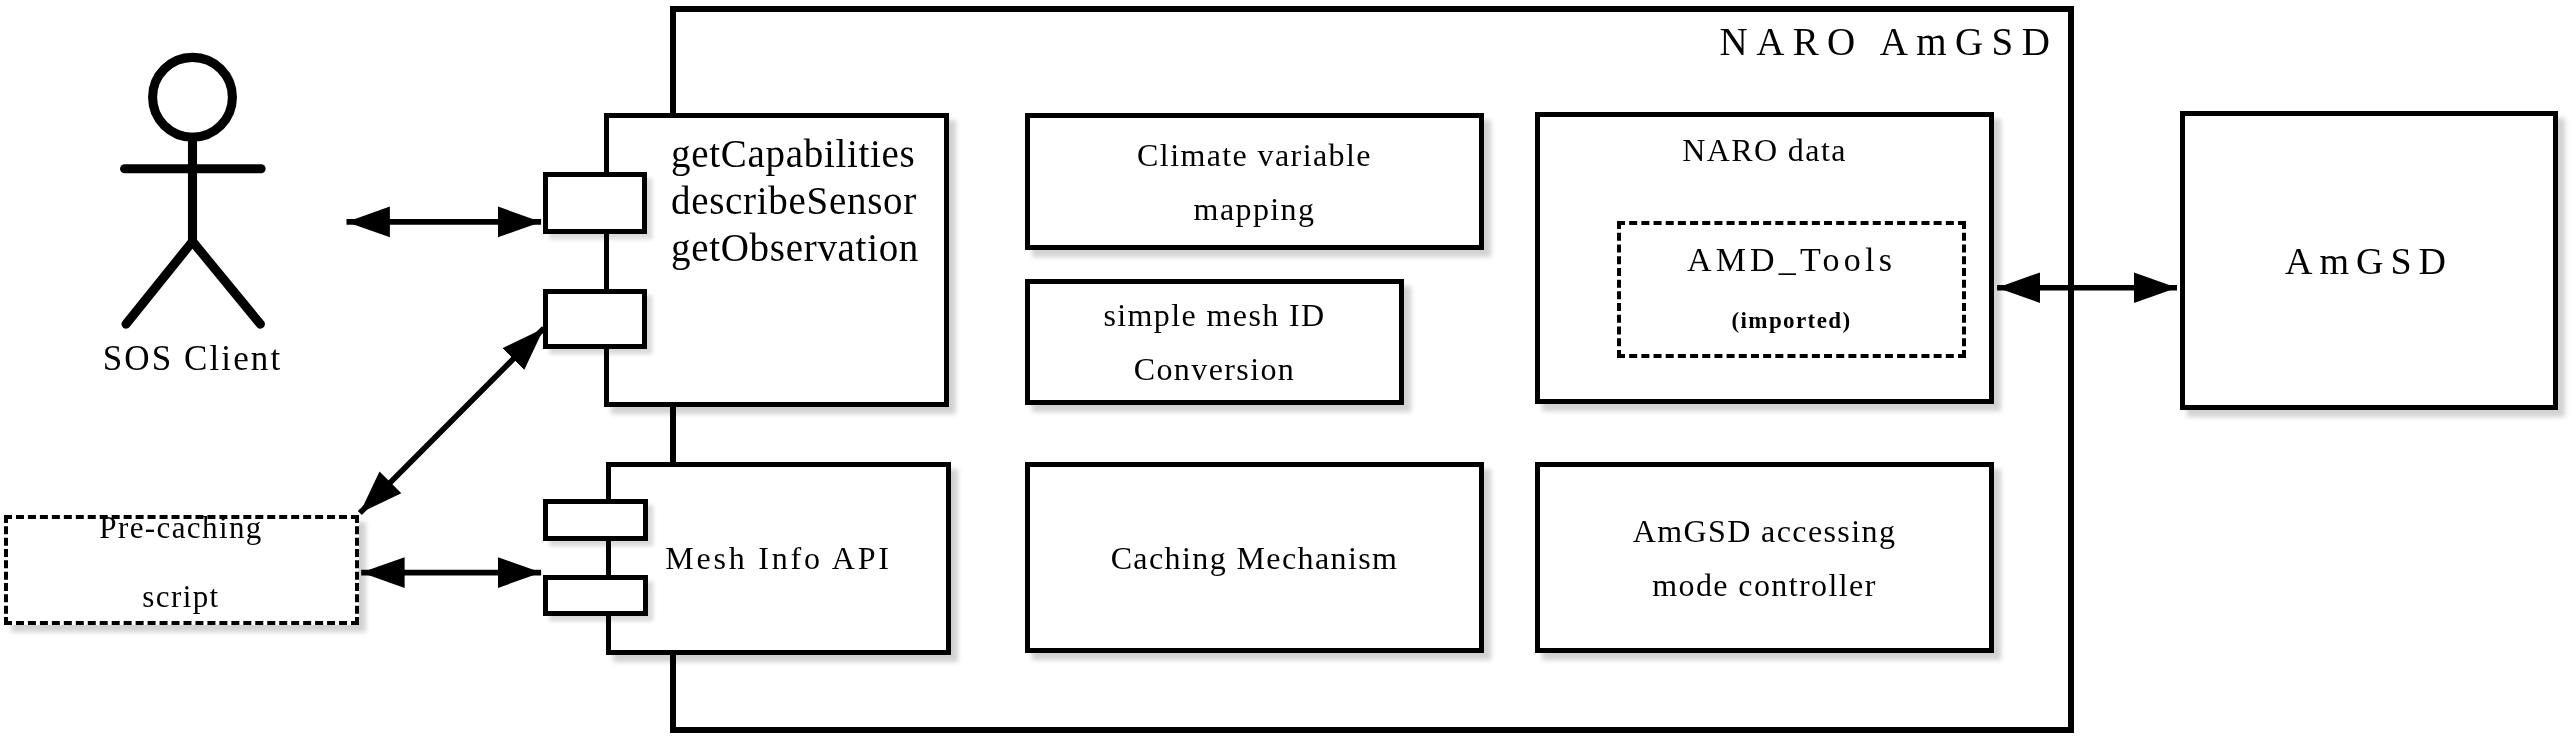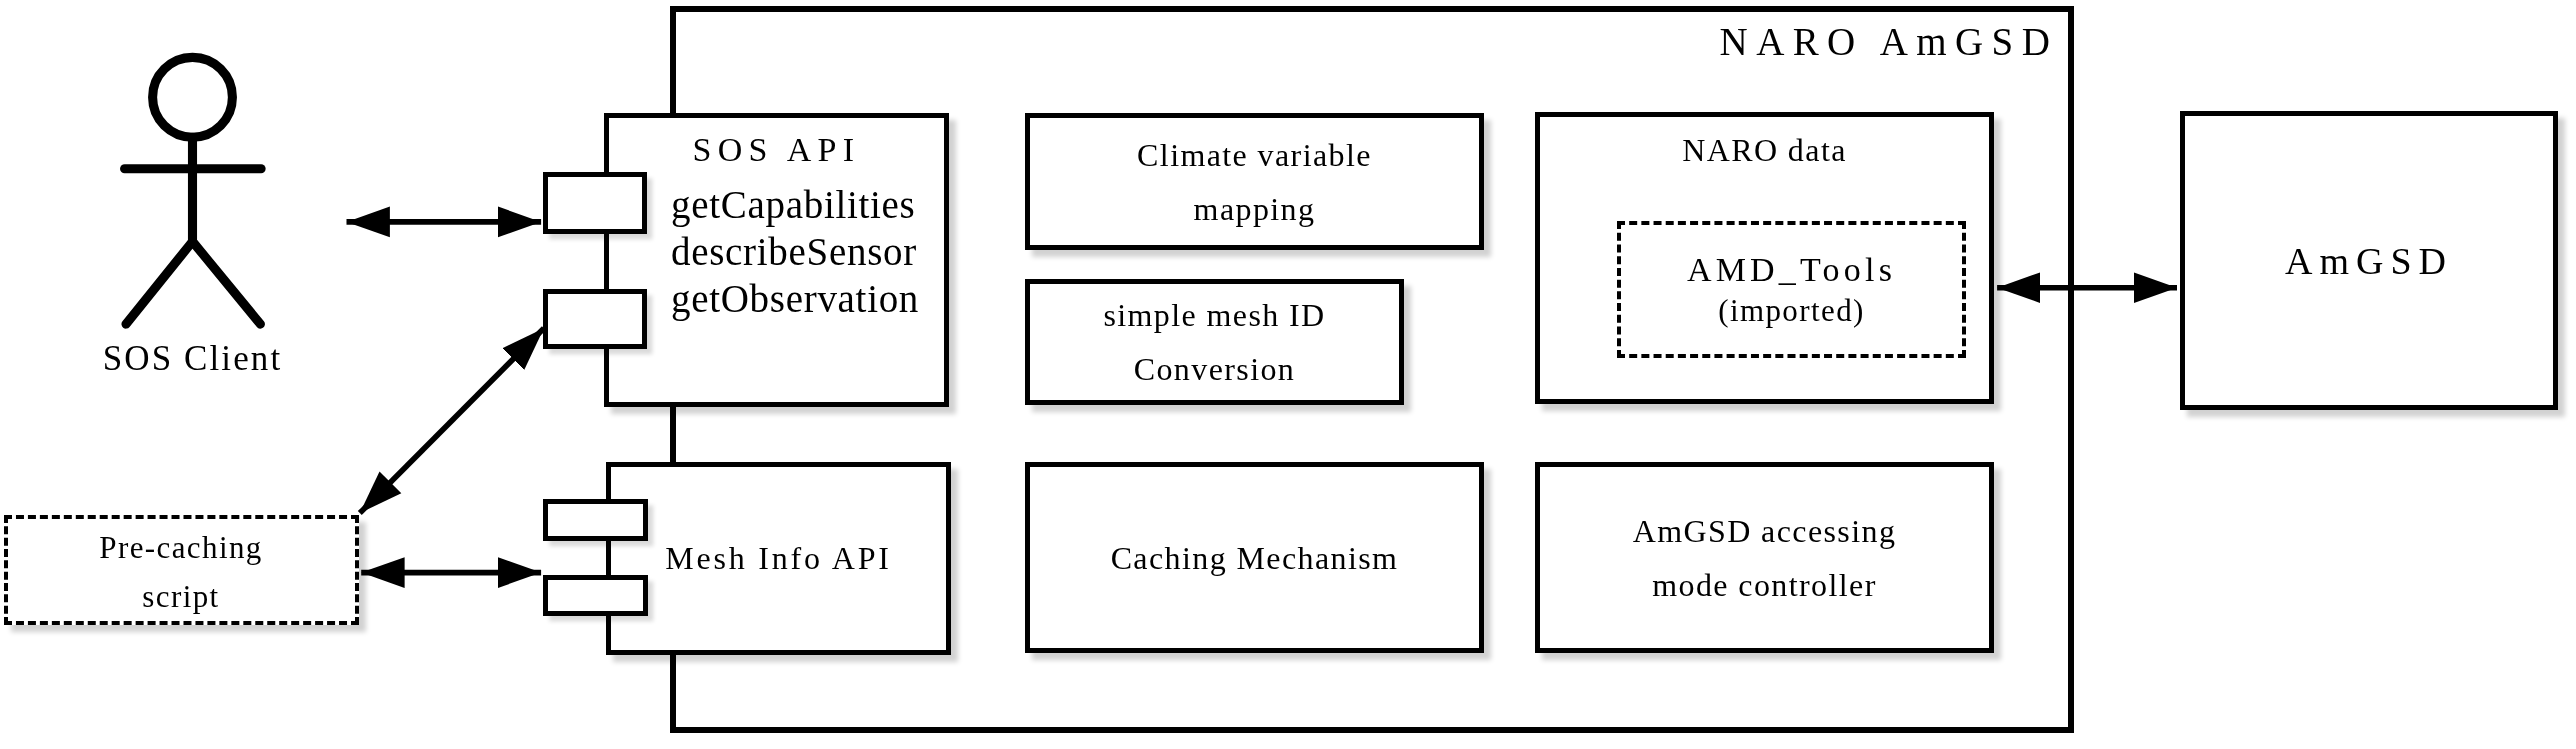--- a/index.html
+++ b/index.html
@@ -7,21 +7,21 @@
   body { font-family:"Liberation Serif","DejaVu Serif",serif; color:#000; }
 
   #canvas { position:relative; width:2576px; height:749px; background:#fff; }
 
   svg.overlay { position:absolute; left:0; top:0; width:2576px; height:749px; pointer-events:none; }
   #actor-svg { z-index:2; }
   #connector-svg { z-index:6; }
 
   .box { position:absolute; background:#fff; border:5.6px solid #000;
          box-shadow:7px 7px 4.9px rgba(0,0,0,0.18); }
-  .dashed { border:4.9px dashed #000; }
+  .dashed { border:4.9px dashed #000;gap:20px; }
 
   #naro-container { position:absolute; left:670px; top:5.6px; width:1404px; height:727px;
                     border:6.3px solid #000; background:#fff; z-index:1; }
   #naro-agent-label { position:absolute; top:7px; right:9.8px; font-size:39px;
                       letter-spacing:8.4px; white-space:nowrap; }
 
   .z2 { z-index:2; }
   .port { position:absolute; background:#fff; border:5.6px solid #000; z-index:4;
           box-shadow:5.6px 5.6px 4.2px rgba(0,0,0,0.15); }
 
@@ -50,21 +50,21 @@
   #simplemesh-box { left:1025px; top:279px; width:379px; height:126px; }
   #caching-box    { left:1025px; top:462px; width:459px; height:191px; }
 
   
   #naro-data-box { left:1535px; top:112px; width:459px; height:292px; text-align:center;
                    font-size:32px; line-height:41px; letter-spacing:1.4px; padding-top:12.6px; }
   #amd-tools-box { left:1617px; top:221px; width:349px; height:137px; z-index:4;
                    display:flex; flex-direction:column; justify-content:center; align-items:center;
                    background:#fff; }
   #amd-tools-line1 { font-size:34px; letter-spacing:4.2px; line-height:42px; }
-  #amd-tools-line2 { font-size:31px; letter-spacing:1.4px; line-height:39px; }
+  #amd-tools-line2 { font-size:23px; letter-spacing:1.4px; line-height:39px;font-weight:bold; }
 
   #amgsd-accessing-box { left:1535px; top:462px; width:459px; height:191px; }
 
   
   #amgsd-box { left:2180px; top:111px; width:378px; height:299px;
                display:flex; align-items:center; justify-content:center;
                font-size:38px; letter-spacing:7px; z-index:2; }
 </style>
 </head>
 <body>
@@ -86,21 +86,20 @@
   </svg>
 
   <div id="sos-client-label">SOS Client</div>
 
   <div id="precache-box" class="box dashed">
     <div>Pre-caching</div>
     <div>script</div>
   </div>
 
   <div id="sos-api-box" class="box">
-    <div id="sos-api-title">SOS API</div>
     <div id="sos-api-methods">
       <div>getCapabilities</div>
       <div>describeSensor</div>
       <div>getObservation</div>
     </div>
   </div>
   <div class="port" style="left:543px; top:172px; width:104px; height:62px;"></div>
   <div class="port" style="left:543px; top:289px; width:104px; height:60px;"></div>
 
   <div id="mesh-info-box" class="box">

